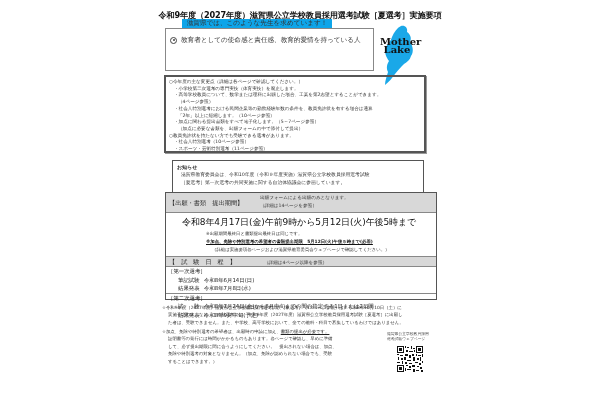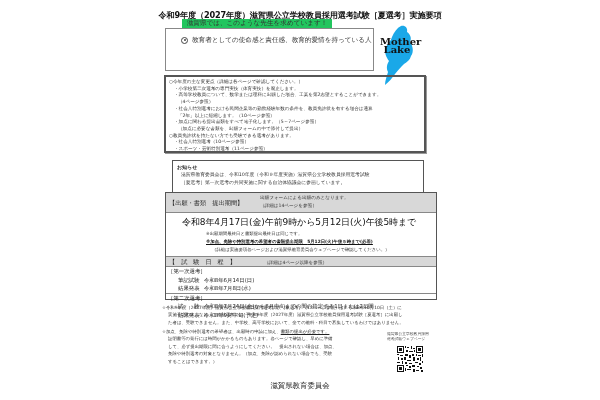--- a/index.html
+++ b/index.html
@@ -2,22 +2,22 @@
 <html><head>
 <meta charset="utf-8">
 <style>
   * { box-sizing: border-box; margin: 0; padding: 0; }
   html, body { width: 600px; height: 400px; background: #ffffff; overflow: hidden; }
   body { font-family: "DejaVu Sans", "Liberation Sans", sans-serif; color: #222; position: relative; }
   .page { position: absolute; left: 152px; top: 0; width: 296px; height: 400px; }
   .title { position: absolute; left: 0; top: 10px; width: 296px; text-align: center; font-size: 8.2px; font-weight: bold; letter-spacing: -0.2px; white-space: nowrap; color: #111; }
 
   .ideal-box { position: absolute; left: 13px; top: 28px; width: 209px; height: 43px; border: 1px solid #888; }
-  .ideal-heading { position: absolute; left: 30px; top: 19px; width: 150px; background: #22c55e; text-align: center; font-size: 6.6px; color: #333; white-space: nowrap; }
-  .ideal-list { position: absolute; left: 15px; top: 5px; width: 204px; }
+  .ideal-heading { position: absolute; left: 30px; top: 19px; width: 150px; background: #0ea5e9; text-align: center; font-size: 6.6px; color: #333; white-space: nowrap; }
+  .ideal-list { position: absolute; left: 4px; top: 5px; width: 204px; }
   .ideal-item { font-size: 6.6px; line-height: 12.6px; color: #333; white-space: nowrap; display: flex; align-items: center; }
   .ideal-item .bullet { display: inline-block; width: 7px; height: 7px; border: 1px solid #444; border-radius: 50%; margin-right: 4px; position: relative; flex: none; }
   .ideal-item .bullet::after { content: ""; position: absolute; left: 1.5px; top: 1.5px; width: 2px; height: 2px; border-radius: 50%; background: #444; }
 
   .logo { position: absolute; left: 225px; top: 24px; width: 40px; height: 62px; }
   .logo-text { position: absolute; left: 228px; top: 38px; font-family: "DejaVu Serif", "Liberation Serif", serif; font-weight: bold; font-size: 10px; line-height: 8px; color: #111; text-align: center; width: 34px; }
 
   .changes-box { position: absolute; left: 12px; top: 75px; width: 262px; height: 78px; border: 2px solid #555; box-shadow: 1px 1px 0 #999; padding: 2px 3px; }
   .changes-line { font-size: 4.6px; line-height: 6.7px; color: #333; white-space: nowrap; overflow: hidden; }
   .indent1 { padding-left: 5px; }
@@ -212,14 +212,13 @@
         <rect x="19" y="19" width="2" height="1"></rect>
       <rect x="22" y="20" width="2" height="2"></rect>
         <rect x="8" y="21" width="1" height="3"></rect>
         <rect x="10" y="22" width="3" height="1"></rect>
         <rect x="15" y="22" width="2" height="3"></rect>
       <rect x="18" y="23" width="3" height="1"></rect>
         <rect x="23" y="23" width="2" height="2"></rect>
     </g>
   </svg>
 
-  <div class="issuer">滋賀県教育委員会</div>
 </div>
 
 </body></html>

